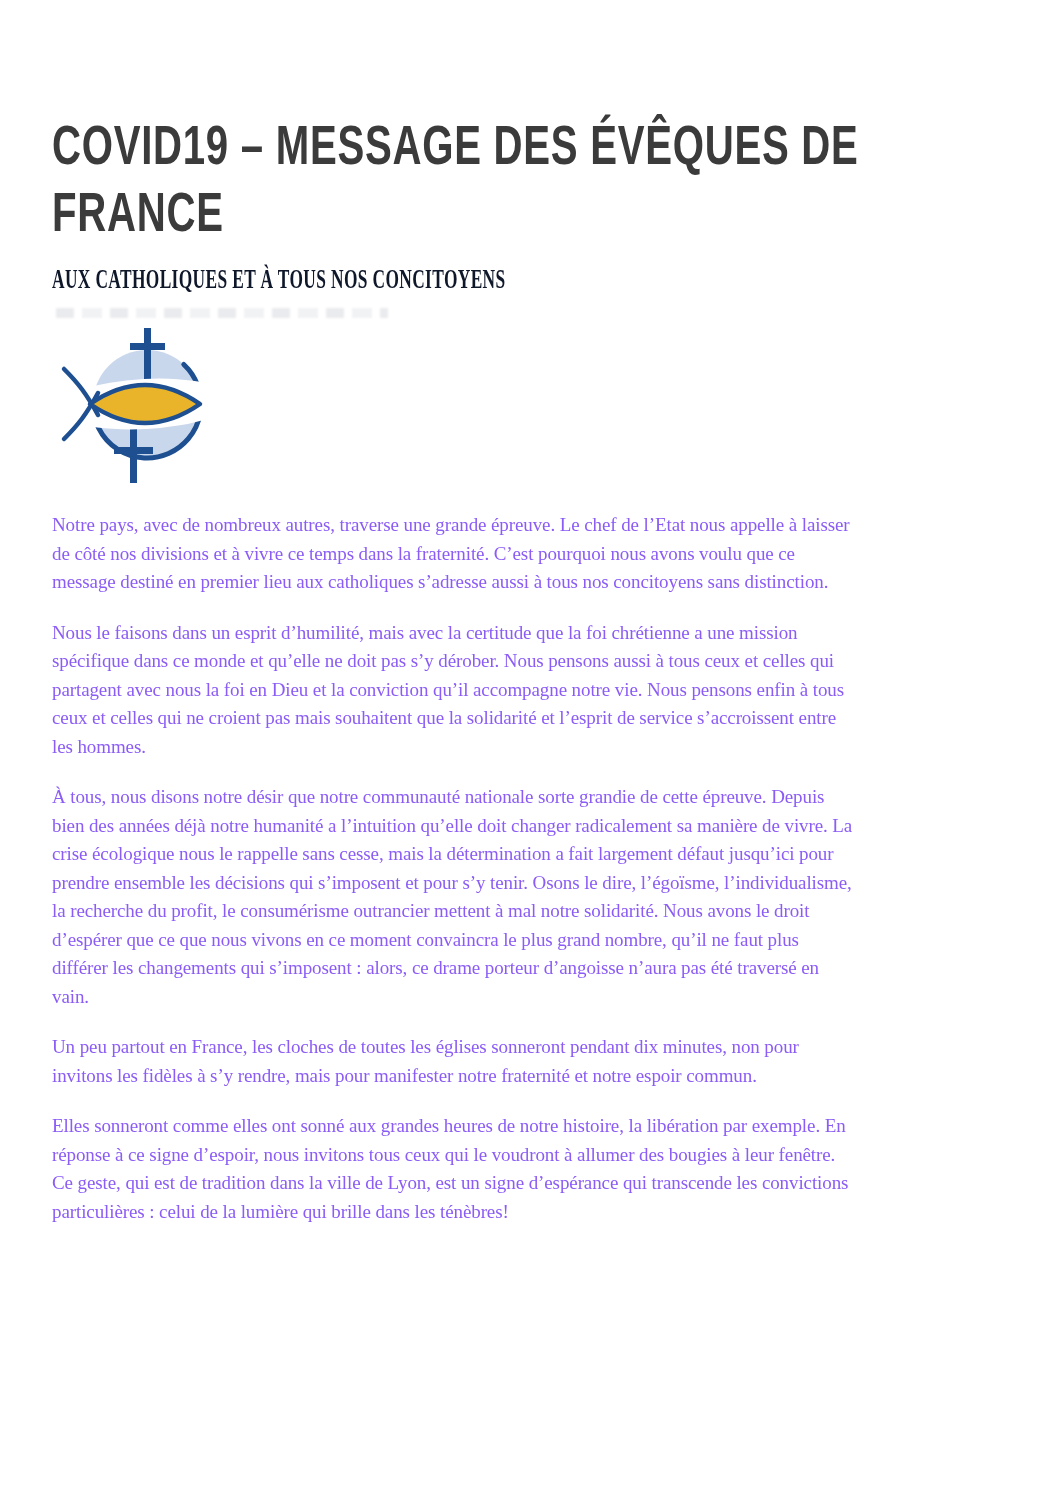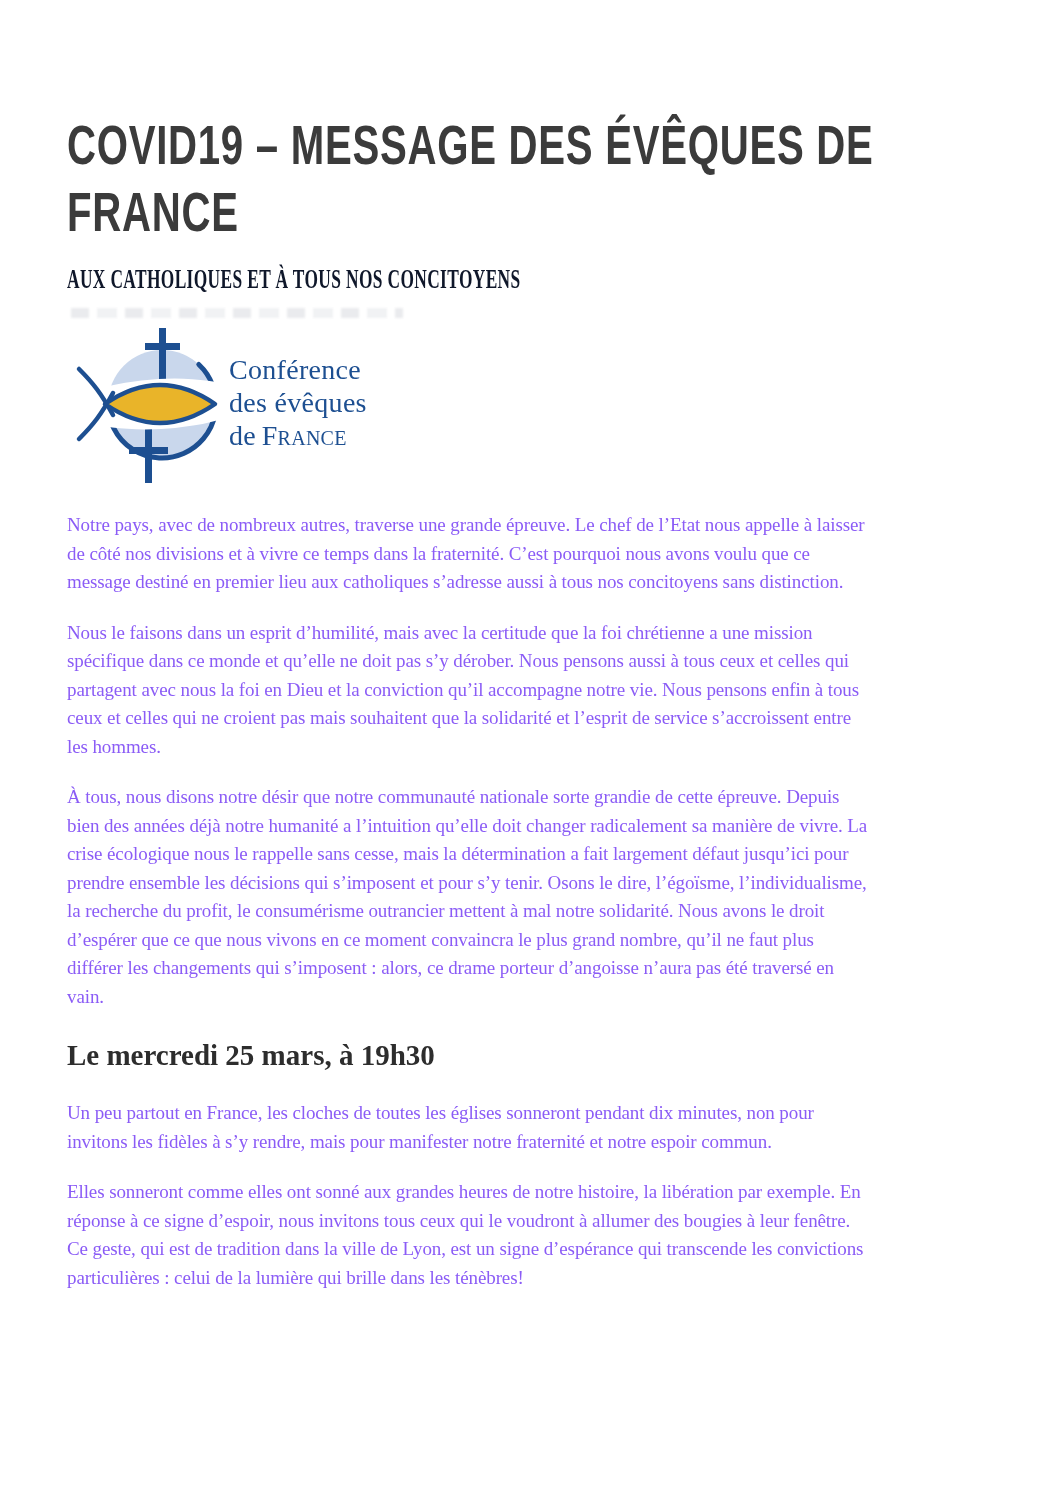--- a/index.html
+++ b/index.html
@@ -1,20 +1,20 @@
 <!DOCTYPE html>
 <html><head>
 <meta charset="utf-8">
 <style>
   html, body { margin:0; padding:0; background:#ffffff; }
   body {
     width:1058px; height:1497px; overflow:hidden;
     font-family:"Liberation Serif", serif;
   }
-  .page { box-sizing:border-box; width:1052px; height:1497px; padding:112px 120px 0 67px; background:#fff; }
+  .page { box-sizing:border-box; width:1052px; height:1497px; padding:112px 120px 0 52px; background:#fff; }
 
   
   h1.page-title {
     margin:0; font-family:"Liberation Sans", sans-serif;
     font-weight:700; font-size:55px; line-height:67px;
     color:#3b3b3b; letter-spacing:1px;
   }
   h1.page-title .t-line { display:block; transform:scaleX(.73); transform-origin:0 50%; white-space:nowrap; }
 
   
@@ -81,31 +81,25 @@
       <ellipse cx="93" cy="83" rx="88" ry="25" fill="#ffffff" transform="rotate(-3 93 83)"></ellipse>
 
       <g fill="none" stroke="#1d4f91" stroke-width="4.5" stroke-linecap="round">
         <path d="M 12 48 C 26 62, 34 72, 46 94"></path>
         <path d="M 12 118 C 26 104, 34 94, 46 72"></path>
       </g>
 
       <path d="M 38 83 Q 93 45 148 83 Q 93 121 38 83 Z" fill="#e9b429" stroke="#1d4f91" stroke-width="4.5" stroke-linejoin="round"></path>
     </svg>
 
-    <figcaption class="logo-text">
-      <div>Conférence</div>
-      <div>des évêques</div>
-      <div><span class="pre">de</span><span class="sc">France</span></div>
-    </figcaption>
   </figure>
 
   <div class="content">
     <p>Notre pays, avec de nombreux autres, traverse une grande épreuve. Le chef de l’Etat nous appelle à laisser de côté nos divisions et à vivre ce temps dans la fraternité. C’est pourquoi nous avons voulu que ce message destiné en premier lieu aux catholiques s’adresse aussi à tous nos concitoyens sans distinction.</p>
     <p>Nous le faisons dans un esprit d’humilité, mais avec la certitude que la foi chrétienne a une mission spécifique dans ce monde et qu’elle ne doit pas s’y dérober. Nous pensons aussi à tous ceux et celles qui partagent avec nous la foi en Dieu et la conviction qu’il accompagne notre vie. Nous pensons enfin à tous ceux et celles qui ne croient pas mais souhaitent que la solidarité et l’esprit de service s’accroissent entre les hommes.</p>
     <p>À tous, nous disons notre désir que notre communauté nationale sorte grandie de cette épreuve. Depuis bien des années déjà notre humanité a l’intuition qu’elle doit changer radicalement sa manière de vivre. La crise écologique nous le rappelle sans cesse, mais la détermination a fait largement défaut jusqu’ici pour prendre ensemble les décisions qui s’imposent et pour s’y tenir. Osons le dire, l’égoïsme, l’individualisme, la recherche du profit, le consumérisme outrancier mettent à mal notre solidarité. Nous avons le droit d’espérer que ce que nous vivons en ce moment convaincra le plus grand nombre, qu’il ne faut plus différer les changements qui s’imposent : alors, ce drame porteur d’angoisse n’aura pas été traversé en vain.</p>
 
-    <h3 class="section-heading">Le mercredi 25 mars, à 19h30</h3>
 
     <p>Un peu partout en France, les cloches de toutes les églises sonneront pendant dix minutes, non pour invitons les fidèles à s’y rendre, mais pour manifester notre fraternité et notre espoir commun.</p>
     <p>Elles sonneront comme elles ont sonné aux grandes heures de notre histoire, la libération par exemple. En réponse à ce signe d’espoir, nous invitons tous ceux qui le voudront à allumer des bougies à leur fenêtre. Ce geste, qui est de tradition dans la ville de Lyon, est un signe d’espérance qui transcende les convictions particulières : celui de la lumière qui brille dans les ténèbres!</p>
   </div>
 
 </div>
 
 </body></html>

